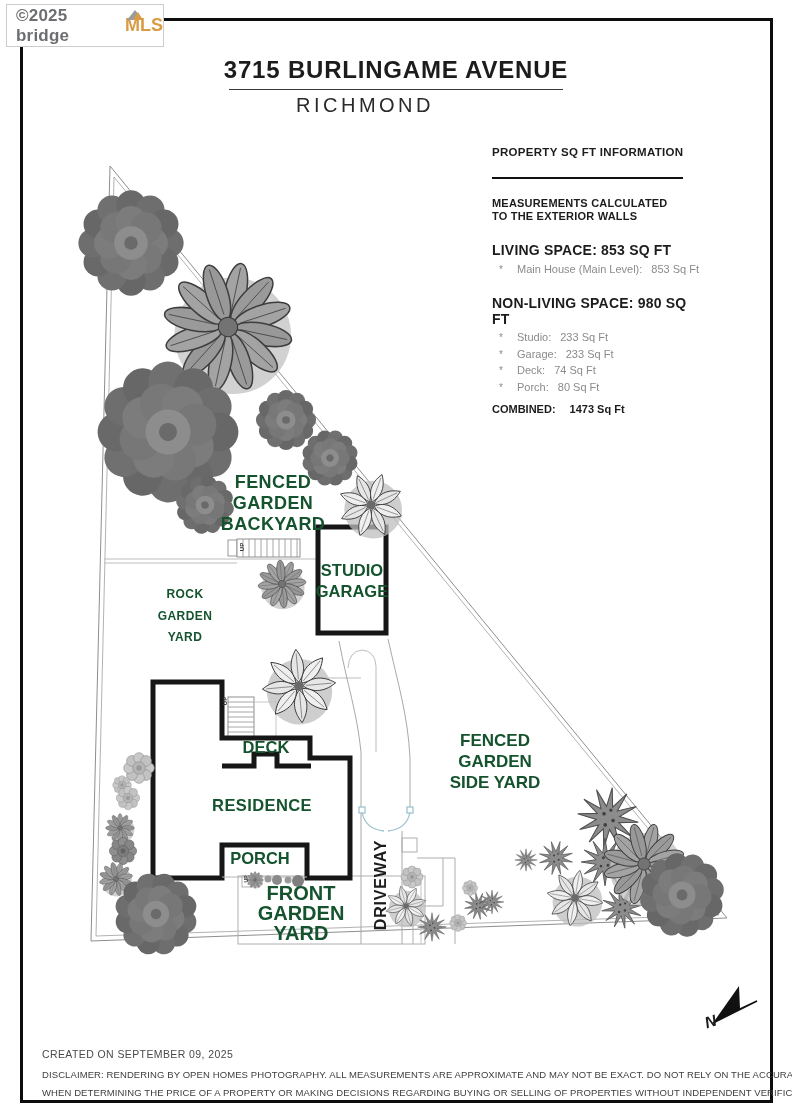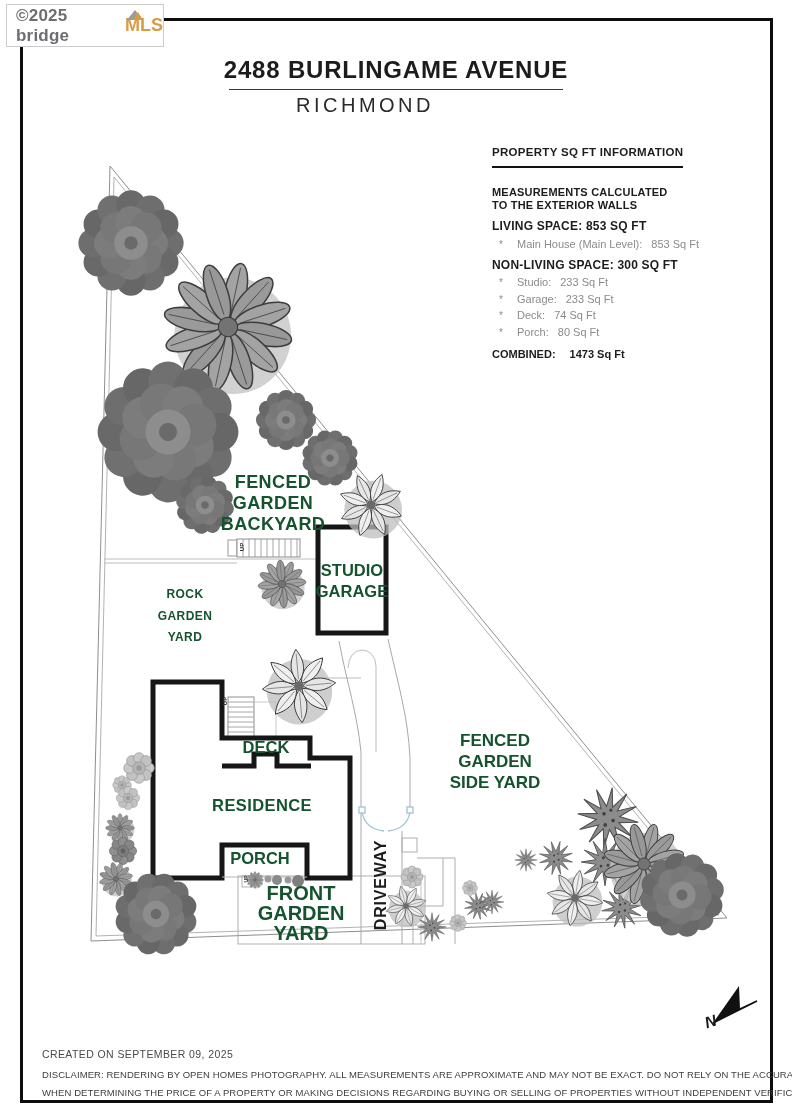--- a/index.html
+++ b/index.html
@@ -16,23 +16,23 @@
     border-left:8px solid transparent;border-right:8px solid transparent;border-bottom:10px solid #9b9b9b;}
   .logo-mountain:after{content:"";position:absolute;left:-2px;top:2px;width:0;height:0;
     border-left:5px solid transparent;border-right:5px solid transparent;border-bottom:8px solid #d99b43;}
   .title{position:absolute;top:56px;left:0;width:792px;text-align:center;font-size:24px;font-weight:bold;
     letter-spacing:0.8px;z-index:3;}
   .title-underline{position:absolute;top:89px;left:229px;width:334px;border-top:1.5px solid #3a3a3a;z-index:3;}
   .subtitle{position:absolute;top:94px;left:0;width:730px;text-align:center;font-size:20px;font-weight:400;
     letter-spacing:3.5px;color:#2a2a2a;z-index:3;}
   .info{position:absolute;left:492px;top:142px;width:215px;z-index:3;}
   .info-title{font-size:11.5px;font-weight:bold;letter-spacing:0.3px;border-bottom:2.5px solid #111;
-    padding-bottom:8px;display:inline-block;}
+    padding-bottom:19px;display:inline-block;}
   .info-sub{font-size:11px;font-weight:bold;margin-top:18px;line-height:12.5px;letter-spacing:0.2px;}
-  .sec-header{font-size:12px;font-weight:bold;margin-top:8px;letter-spacing:0.2px;}
+  .sec-header{font-size:14px;font-weight:bold;margin-top:20px;letter-spacing:0.2px;}
   .item{font-size:11px;color:#8b8b8b;margin-top:4.5px;display:flex;align-items:baseline;}
   .item .b{width:12px;padding-left:7px;font-size:10px;}
   .item .lbl{margin-left:6px;text-align:right;}
   .item .val{margin-left:9px;}
   .combined{margin-top:10px;font-size:11px;font-weight:bold;display:flex;}
   .combined .val{margin-left:14px;}
   .arealabel{position:absolute;transform:translateX(-50%);text-align:center;font-weight:bold;color:#14532d;z-index:3;}
   .lab-backyard{left:273px;top:472px;font-size:18px;line-height:21px;letter-spacing:0.4px;}
   .lab-rock{left:185px;top:584px;font-size:12px;line-height:21.5px;letter-spacing:0.4px;}
   .lab-garage{left:352px;top:560px;font-size:16.5px;line-height:21px;}
@@ -58,37 +58,37 @@
 <body>
 
 <div class="frame"></div>
 
 <div class="logo-box">
   <span class="logo-prefix">©2025 bridge</span>
   <span class="logo-suffix">MLS</span>
   <span class="logo-mountain"></span>
 </div>
 
-<div class="title">2488 BURLINGAME AVENUE</div>
+<div class="title">3715 BURLINGAME AVENUE</div>
 <div class="title-underline"></div>
 <div class="subtitle">RICHMOND</div>
 
 <div class="info">
   <div class="info-title">PROPERTY SQ FT INFORMATION</div>
   <div class="info-sub">
     <div>MEASUREMENTS CALCULATED</div>
     <div>TO THE EXTERIOR WALLS</div>
   </div>
   <div class="sec-header">LIVING SPACE: 853 SQ FT</div>
   <div class="item">
     <span class="b">*</span>
     <span class="lbl">Main House (Main Level):</span>
     <span class="val">853 Sq Ft</span>
   </div>
-  <div class="sec-header">NON-LIVING SPACE: 300 SQ FT</div>
+  <div class="sec-header">NON-LIVING SPACE: 980 SQ FT</div>
   <div class="item">
     <span class="b">*</span>
     <span class="lbl">Studio:</span>
     <span class="val">233 Sq Ft</span>
   </div>
   <div class="item">
     <span class="b">*</span>
     <span class="lbl">Garage:</span>
     <span class="val">233 Sq Ft</span>
   </div>

